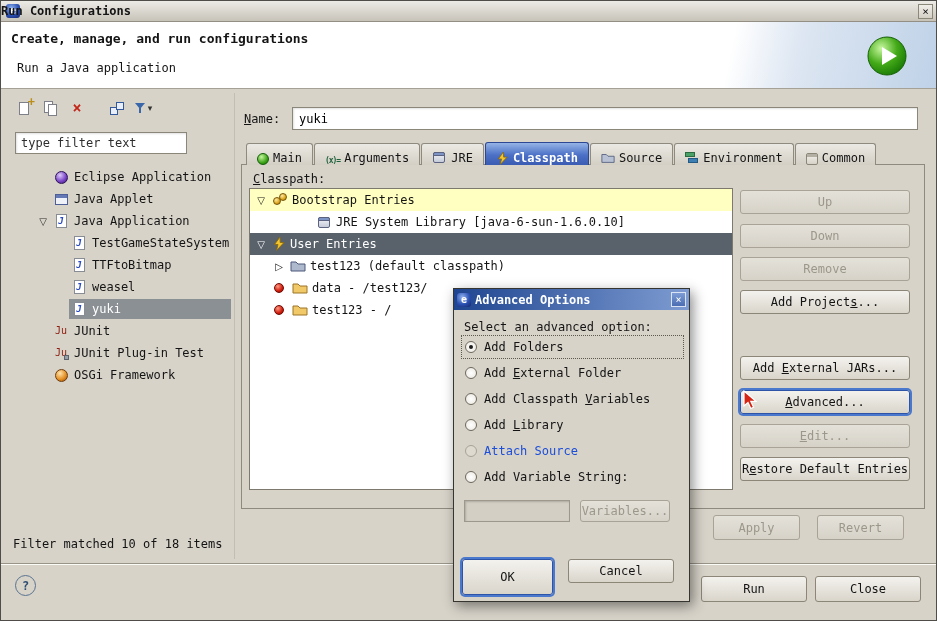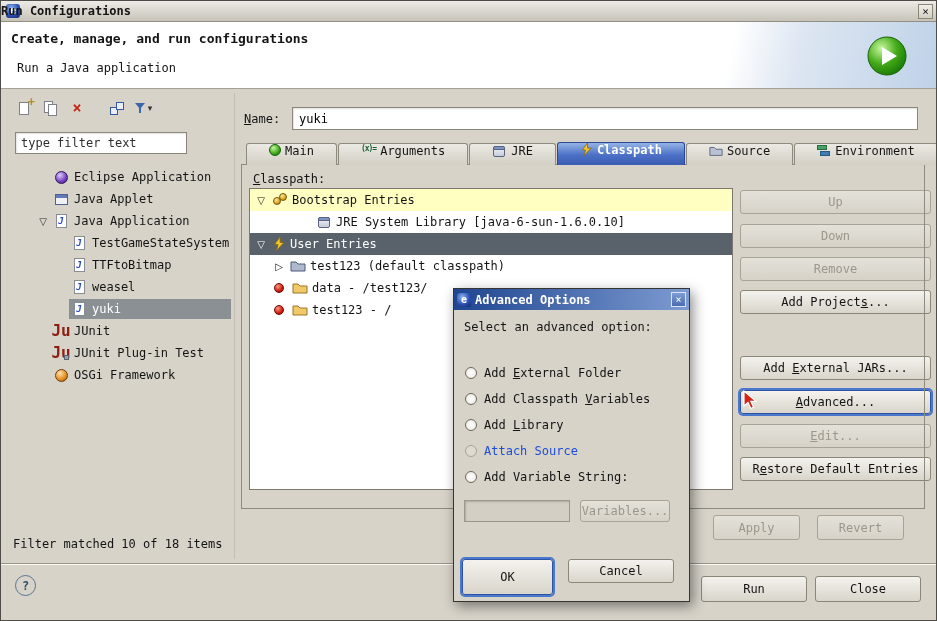--- a/index.html
+++ b/index.html
@@ -50,30 +50,30 @@
   .srow.lvl1{padding-left:44px}
   .srow .hl{flex:1;height:20px;display:flex;align-items:center;gap:5px;padding-left:2px}
   .srow.sel .hl{background:#8b9095;color:#fff}
   .sic{flex:0 0 16px;width:16px;height:16px;display:flex;align-items:center;justify-content:center;position:relative}
   .sic-eclipse-app i{display:block;width:13px;height:13px;border-radius:50%;background:radial-gradient(circle at 36% 30%,#ddcafa,#7a44c6 58%,#3a1a74);border:1px solid #2c1258}
   .sic-osgi i{display:block;width:13px;height:13px;border-radius:50%;background:radial-gradient(circle at 36% 30%,#ffe3ac,#e38c1e 60%,#8f4e10);border:1px solid #6e3c0a}
   .sic-applet i{display:block;width:13px;height:11px;border:1px solid #4e5e96;background:#eef1f7;position:relative}
   .sic-applet i::before{content:"";position:absolute;left:0;top:0;right:0;height:3px;background:#6579b6}
   .sic-java i{display:flex;align-items:center;justify-content:center;width:11px;height:14px;border:1px solid #878c95;background:#fff}
   .sic-java .jl{font-size:9px;font-weight:bold;color:#2a4ac2;line-height:1}
-  .sic-junit .jul{font-size:16px;font-weight:bold;color:#8e2013;line-height:1}
+  .sic-junit .jul{font-size:10px;font-weight:normal;color:#8e2013;line-height:1}
   .sic-junit.plug::after{content:"";position:absolute;right:0;bottom:1px;width:5px;height:5px;background:#9aa0aa;border:1px solid #5c636e}
   .sb-status{position:absolute;left:12px;top:536px}
   .vsep{position:absolute;left:233px;top:92px;height:466px;width:1px;background:#c2beb2}
 
   
   .lbl-name{position:absolute;left:243px;top:111px}
   .name-input{position:absolute;left:291px;top:106px;width:626px;height:23px;border:1px solid #8a867a;background:#fff;padding:2px 6px;box-shadow:inset 1px 1px 2px rgba(0,0,0,.12)}
   .tabs{position:absolute;left:245px;top:141px;height:23px;display:flex;align-items:flex-end;z-index:2}
-  .tab{height:22px;display:flex;align-items:flex-start;gap:4px;padding:0 22px;background:linear-gradient(#ebe9e3,#d3cfc5);border:1px solid #8e8a7e;border-bottom:none;border-radius:3px 3px 0 0;margin-right:1px;white-space:nowrap}
+  .tab{height:22px;display:flex;align-items:flex-end;gap:4px;padding:0 10px;background:linear-gradient(#ebe9e3,#d3cfc5);border:1px solid #8e8a7e;border-bottom:none;border-radius:3px 3px 0 0;margin-right:1px;white-space:nowrap}
   .tab.selected{height:23px;background:linear-gradient(#94b3e6,#4b70c6 55%,#3a5cb2);border-color:#2c4894;color:#fff;font-weight:bold}
   .tab-panel{position:absolute;left:240px;top:163px;width:684px;height:345px;border:1px solid #8e8a7e;z-index:1}
   .lbl-cp{position:absolute;left:252px;top:171px;z-index:2}
   .cp-tree{position:absolute;left:248px;top:187px;width:484px;height:302px;border:1px solid #7d796f;background:#fff;z-index:2;overflow:hidden}
   .crow{height:22px;display:flex;align-items:center;gap:4px;padding-left:4px;white-space:nowrap}
   .crow .tw{flex:0 0 14px;text-align:center;font-family:"DejaVu Sans",sans-serif;font-size:10px}
   .crow.boot{background:#ffffc2}
   .crow.user{background:#59616a;color:#fff}
   .crow.user .tw{color:#fff}
   .crow.ind1{padding-left:67px}
@@ -83,21 +83,21 @@
   .cic-boot::after{content:"";position:absolute;left:7px;top:1px;width:8px;height:8px;border-radius:50%;background:radial-gradient(circle at 35% 30%,#ffe9a0,#d8a018 65%,#8a6208);border:1px solid #77560a}
   .ic-jar{position:relative;width:15px;height:15px;flex:0 0 15px}
   .ic-jar::before{content:"";position:absolute;left:1px;top:2px;width:12px;height:11px;background:linear-gradient(#f3f5f9,#c5cbd9);border:1px solid #5b6380;border-radius:2px}
   .ic-jar::after{content:"";position:absolute;left:1px;top:2px;width:12px;height:4px;background:#7d95c6;border:1px solid #5b6380;border-radius:2px 2px 0 0}
   .cic-red::before{content:"";position:absolute;left:2px;top:3px;width:10px;height:10px;border-radius:50%;background:radial-gradient(circle at 35% 30%,#ff9a84,#d01c0c 60%,#8a0c02);border:1px solid #6e0a02}
 
   
   .btn{display:flex;align-items:center;justify-content:center;background:linear-gradient(#f4f2ee,#d9d5cb);border:1px solid #8b8678;border-radius:3px;white-space:nowrap}
   .btn.dis{color:#9c978b;background:linear-gradient(#e4e1d9,#d6d2c8);border-color:#a8a396}
   .btn.focusring{box-shadow:0 0 0 2px #4a78cc;border-color:#2e54a8}
-  .pb{position:absolute;left:739px;width:191px;height:24px;padding:0 1px}
+  .pb{position:absolute;left:739px;width:170px;height:24px;padding:0 1px}
   #b-up{top:189px}#b-down{top:223px}#b-remove{top:256px}#b-addproj{top:289px}#b-addjars{top:322px}#b-addext{top:355px}#b-adv{top:389px}#b-edit{top:423px}#b-restore{top:456px}
   #b-apply{position:absolute;left:712px;top:514px;width:87px;height:25px}
   #b-revert{position:absolute;left:816px;top:514px;width:87px;height:25px}
 
   
   .hr{position:absolute;left:0;top:562px;width:100%;height:2px;border-top:1px solid #999488;border-bottom:1px solid #fcfbf8}
   .help{position:absolute;left:14px;top:574px;width:21px;height:21px;border:1px solid #5a7390;border-radius:50%;color:#2f4e72;display:flex;align-items:center;justify-content:center;font-weight:bold}
   #b-run{position:absolute;left:700px;top:575px;width:106px;height:26px}
   #b-close{position:absolute;left:814px;top:575px;width:106px;height:26px}
 
@@ -422,20 +422,24 @@
       <span class="ic-eclipse">
           <span class="el">e</span>
         </span>
       <span class="t">Advanced Options</span>
       <span class="dlg-x">
           <span>×</span>
         </span>
     </div>
     <div class="dlg-prompt">Select an advanced option:</div>
 
+    <div class="opt checked focus" id="o0">
+      <span class="rad"></span>
+        <span>Add Folders</span>
+    </div>
     <div class="opt" id="o1">
       <span class="rad"></span>
         <span>Add <u>E</u>xternal Folder</span>
     </div>
     <div class="opt" id="o2">
       <span class="rad"></span>
         <span>Add Classpath <u>V</u>ariables</span>
     </div>
     <div class="opt" id="o3">
       <span class="rad"></span>

